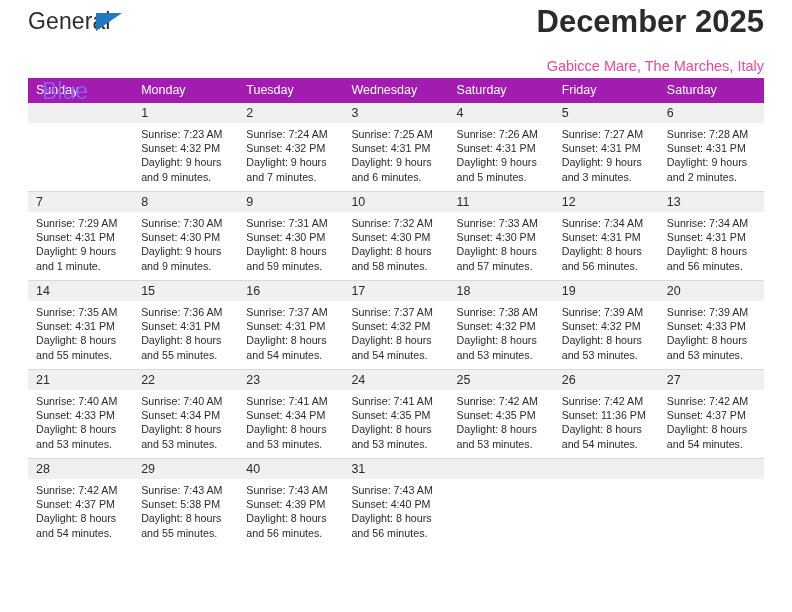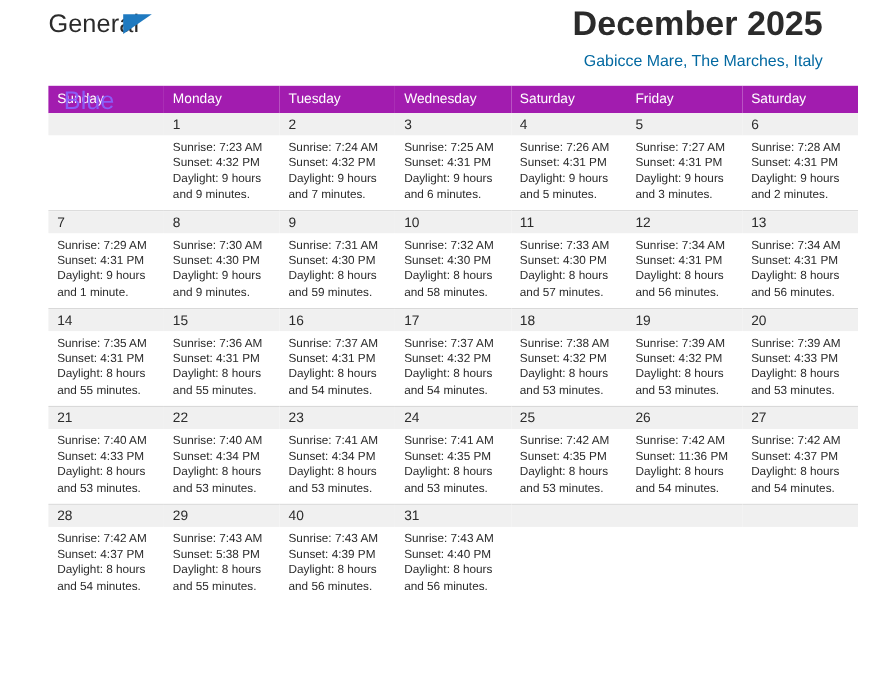--- a/index.html
+++ b/index.html
@@ -12,21 +12,21 @@
     background: #ffffff;
     font-family: "Liberation Sans", sans-serif;
     color: #222222;
     overflow: hidden;
   }
   .page {
     position: relative;
     width: 792px;
     height: 436px;
     box-sizing: border-box;
-    padding: 0 44px;
+    padding: 0 28px;
   }
 
   
   .topbar {
     position: relative;
     height: 72px;
     display: flex;
     align-items: flex-start;
     justify-content: space-between;
   }
@@ -72,23 +72,23 @@
   }
   .cal-title {
     font-size: 31px;
     font-weight: bold;
     color: #2b2b2b;
     line-height: 40px;
     white-space: nowrap;
   }
   .cal-sub {
     font-size: 14.5px;
-    color: #0369a1;
+    color: #ec4899;
     line-height: 22px;
-    margin-top: 3px;
+    margin-top: 13px;
     white-space: nowrap;
   }
 
   
   .calendar {
     width: 736px;
     border-collapse: collapse;
     table-layout: fixed;
     margin-top: 6px;
   }

